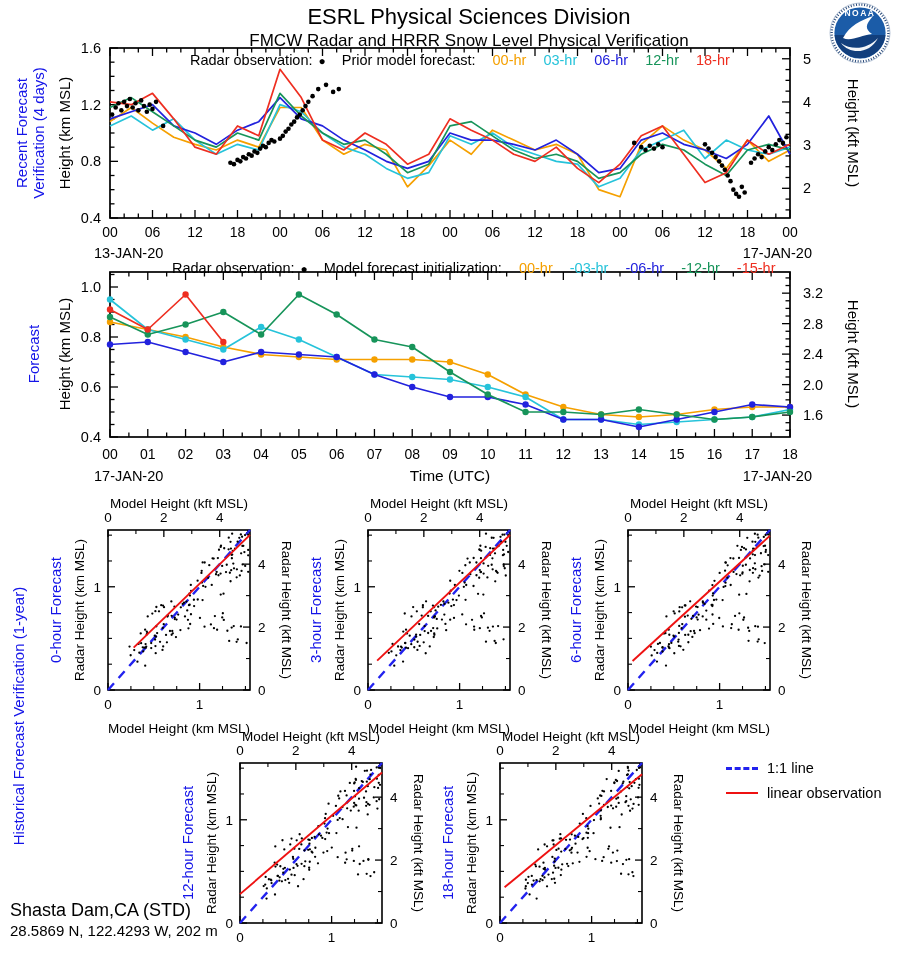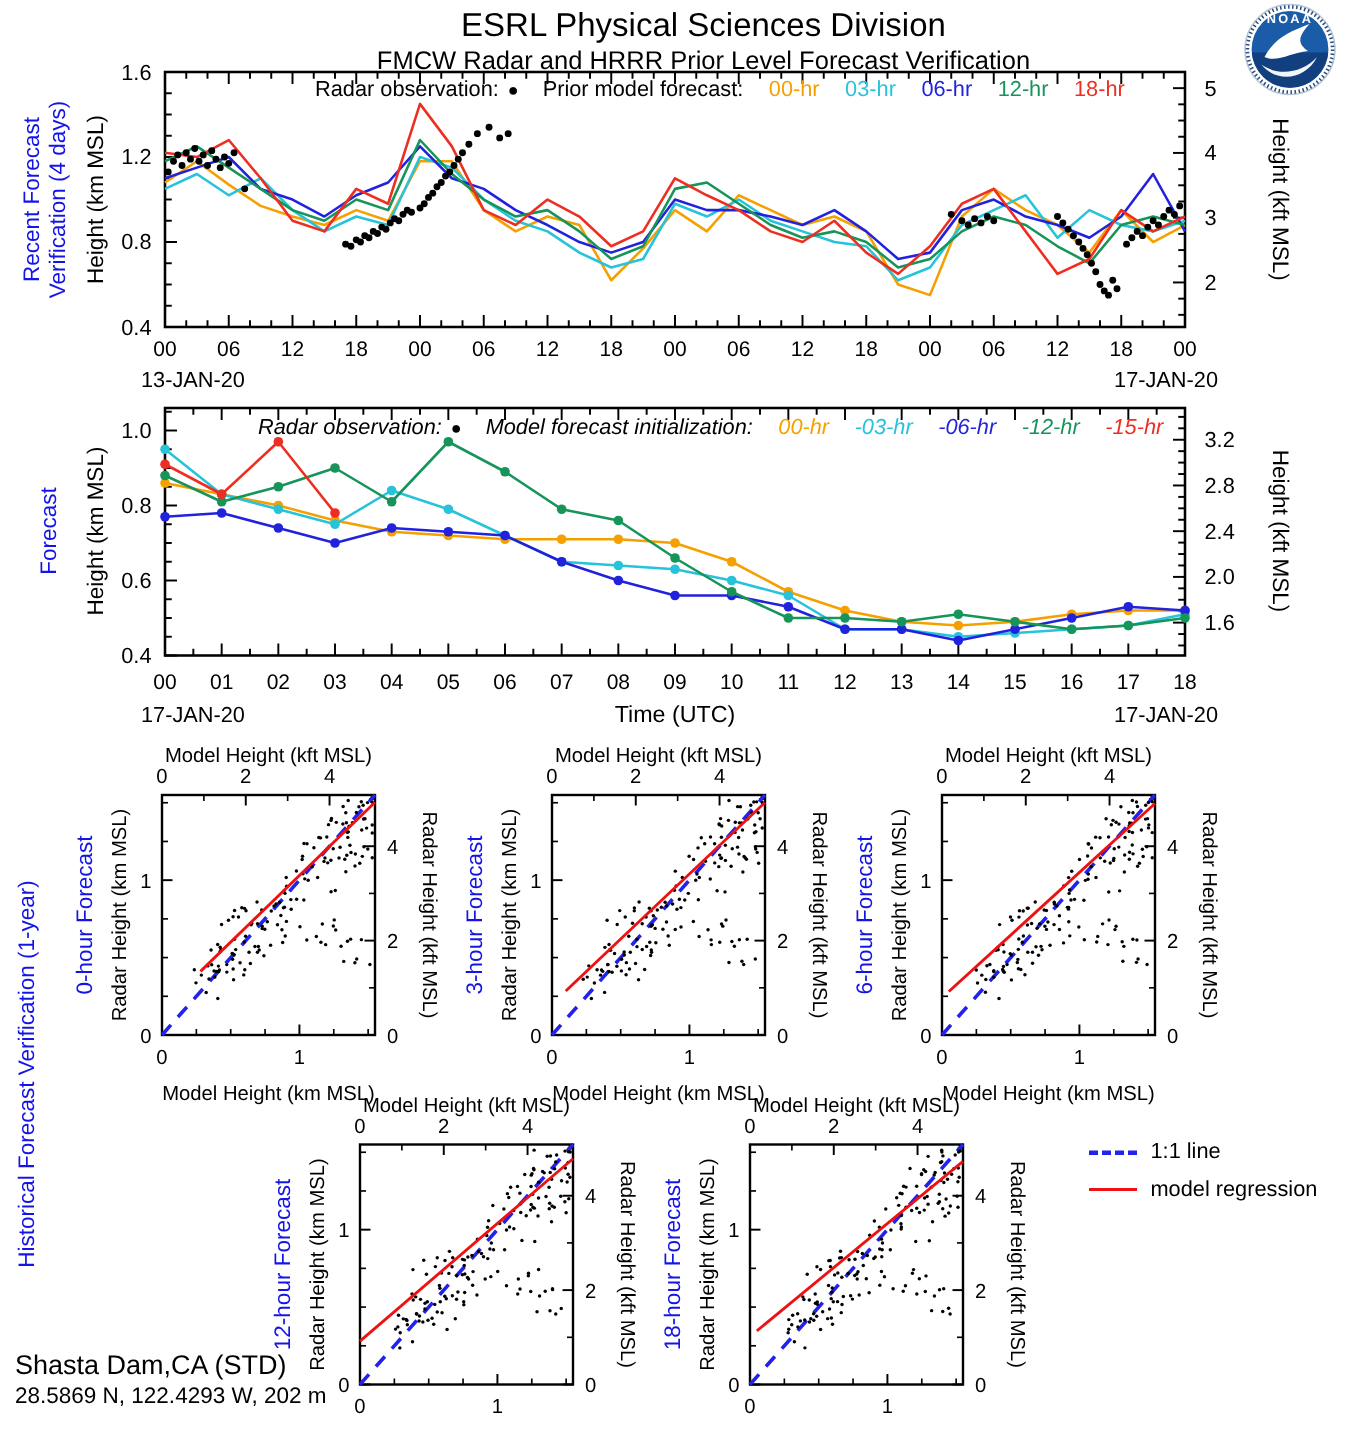--- a/index.html
+++ b/index.html
@@ -24,21 +24,21 @@
   .sw{display:inline-block;width:32px;height:0;margin-right:9px;}
   .sw.dash{border-top:3px dashed #2222ee;}
   .sw.solid{border-top:2.5px solid #ee1111;}
 </style>
 </head>
 <body>
 
 <div class="page">
 
   <div class="title">ESRL Physical Sciences Division</div>
-  <div class="subtitle">FMCW Radar and HRRR Prior Level Forecast Verification</div>
+  <div class="subtitle">FMCW Radar and HRRR Snow Level Physical Verification</div>
 
   <svg style="left:826px;top:2px;" width="68" height="64" viewBox="0 0 68 64">
     <circle cx="34" cy="31" r="30" fill="#ffffff" stroke="#b8c6d8" stroke-width="1"></circle>
     <circle cx="34" cy="31" r="28.4" fill="none" stroke="#2a4a7a" stroke-width="2.4" stroke-dasharray="1,1.7"></circle>
     <circle cx="34" cy="31" r="25.6" fill="#1b5ca8"></circle>
     <path d="M 8.5 33 A 25.6 25.6 0 0 0 59.5 33 L 8.5 33 Z" fill="#123f7d"></path>
     <path d="M 17 36 C 24 23, 34 19, 47 14 C 39 23, 39 27, 46 32 C 35 33, 25 40, 17 36 Z" fill="#ffffff"></path>
     <path d="M 15 41 C 26 49, 42 47, 52 36 C 44 52, 24 53, 15 41 Z" fill="#ffffff" opacity="0.95"></path>
     <text x="34" y="13.5" text-anchor="middle" fill="#ffffff" font-size="8.5" font-weight="bold" letter-spacing="1.5" font-family="Liberation Sans, sans-serif">NOAA</text>
   </svg>
@@ -286,21 +286,21 @@
       <circle cx="761.6666666666667" cy="117.08333333333334" r="2.3" fill="#000"></circle>
       <circle cx="765.2083333333333" cy="111.41666666666666" r="2.3" fill="#000"></circle>
       <circle cx="768.75" cy="107.16666666666666" r="2.3" fill="#000"></circle>
       <circle cx="772.2916666666667" cy="110" r="2.3" fill="#000"></circle>
       <circle cx="775.8333333333333" cy="104.33333333333333" r="2.3" fill="#000"></circle>
       <circle cx="779.375" cy="100.08333333333334" r="2.3" fill="#000"></circle>
       <circle cx="782.9166666666667" cy="102.91666666666666" r="2.3" fill="#000"></circle>
       <circle cx="786.4583333333333" cy="97.25" r="2.3" fill="#000"></circle>
     </svg>
 
-  <div class="legend" style="left:210px;top:52px;">
+  <div class="legend" style="left:190px;top:52px;">
     <span>Radar observation:</span><span class="dot">●</span><span class="gap">Prior model forecast:</span><span id="legend-top-items"><span style="color: rgb(245, 160, 0); margin-left: 17px;">00-hr</span><span style="color: rgb(38, 195, 218); margin-left: 17px;">03-hr</span><span style="color: rgb(34, 34, 221); margin-left: 17px;">06-hr</span><span style="color: rgb(23, 148, 90); margin-left: 17px;">12-hr</span><span style="color: rgb(238, 46, 32); margin-left: 17px;">18-hr</span></span>
   </div>
 
   <div class="vlabel blue" style="left:33px;top:354px;">Forecast</div>
   <div class="vlabel" style="left:64px;top:354px;">Height (km MSL)</div>
   <div class="vlabel-r" style="left:853px;top:354px;">Height (kft MSL)</div>
 
   <svg id="chart-mid" style="left:0;top:263px;" width="898" height="232">
       <rect x="110" y="9" width="680" height="165" fill="none" stroke="#000" stroke-width="1.7"></rect>
       <line x1="110" y1="174" x2="110" y2="166" stroke="#000" stroke-width="1.3"></line>
@@ -523,21 +523,21 @@
       <circle cx="714.4444444444445" cy="156.50000000000003" r="3.2" fill="#17945a"></circle>
       <circle cx="752.2222222222222" cy="154.00000000000003" r="3.2" fill="#17945a"></circle>
       <circle cx="790" cy="149" r="3.2" fill="#17945a"></circle>
       <polyline points="110,46.5 147.77777777777777,66.50000000000003 185.55555555555554,31.500000000000018 223.33333333333331,79" fill="none" stroke="#ee2e20" stroke-width="1.7" stroke-linejoin="round"></polyline>
       <circle cx="110" cy="46.5" r="3.2" fill="#ee2e20"></circle>
       <circle cx="147.77777777777777" cy="66.50000000000003" r="3.2" fill="#ee2e20"></circle>
       <circle cx="185.55555555555554" cy="31.500000000000018" r="3.2" fill="#ee2e20"></circle>
       <circle cx="223.33333333333331" cy="79" r="3.2" fill="#ee2e20"></circle>
     </svg>
 
-  <div class="legend" style="left:172px;top:277px;font-style:italic;">
+  <div class="legend" style="left:172px;top:260px;">
     <span>Radar observation:</span><span class="dot">●</span><span class="gap">Model forecast initialization:</span><span id="legend-mid-items"><span style="color: rgb(245, 160, 0); margin-left: 17px;">00-hr</span><span style="color: rgb(38, 195, 218); margin-left: 17px;">-03-hr</span><span style="color: rgb(34, 34, 221); margin-left: 17px;">-06-hr</span><span style="color: rgb(23, 148, 90); margin-left: 17px;">-12-hr</span><span style="color: rgb(238, 46, 32); margin-left: 17px;">-15-hr</span></span>
   </div>
 
   <div class="vlabel blue" style="left:18px;top:716px;">Historical Forecast Verification (1-year)</div>
 
   <svg id="sc0" style="left:48px;top:498px;" width="260" height="245">
       <rect x="60" y="32" width="142" height="160" fill="none" stroke="#000" stroke-width="1.6"></rect>
       <line x1="60" y1="192" x2="60" y2="185" stroke="#000" stroke-width="1.3"></line>
       <line x1="60" y1="192" x2="67" y2="192" stroke="#000" stroke-width="1.3"></line>
       <text x="60" y="211" text-anchor="middle" font-size="13.5" font-family="Liberation Sans, sans-serif" fill="#000">0</text>
@@ -1547,21 +1547,21 @@
       <text x="0" y="0" text-anchor="middle" font-size="13.5" font-family="Liberation Sans, sans-serif" fill="#000" transform="translate(234,112) rotate(90)">Radar Height (kft MSL)</text>
     </svg>
 
   <div class="sc-legend">
     <div class="row">
       <span class="sw dash"></span>
       <span>1:1 line</span>
     </div>
     <div class="row">
       <span class="sw solid"></span>
-      <span>model regression</span>
+      <span>linear observation</span>
     </div>
   </div>
 
   <div class="station">
     <div class="st-name">Shasta Dam,CA (STD)</div>
     <div class="st-coords">28.5869 N, 122.4293 W, 202 m</div>
   </div>
 
 </div>
 

